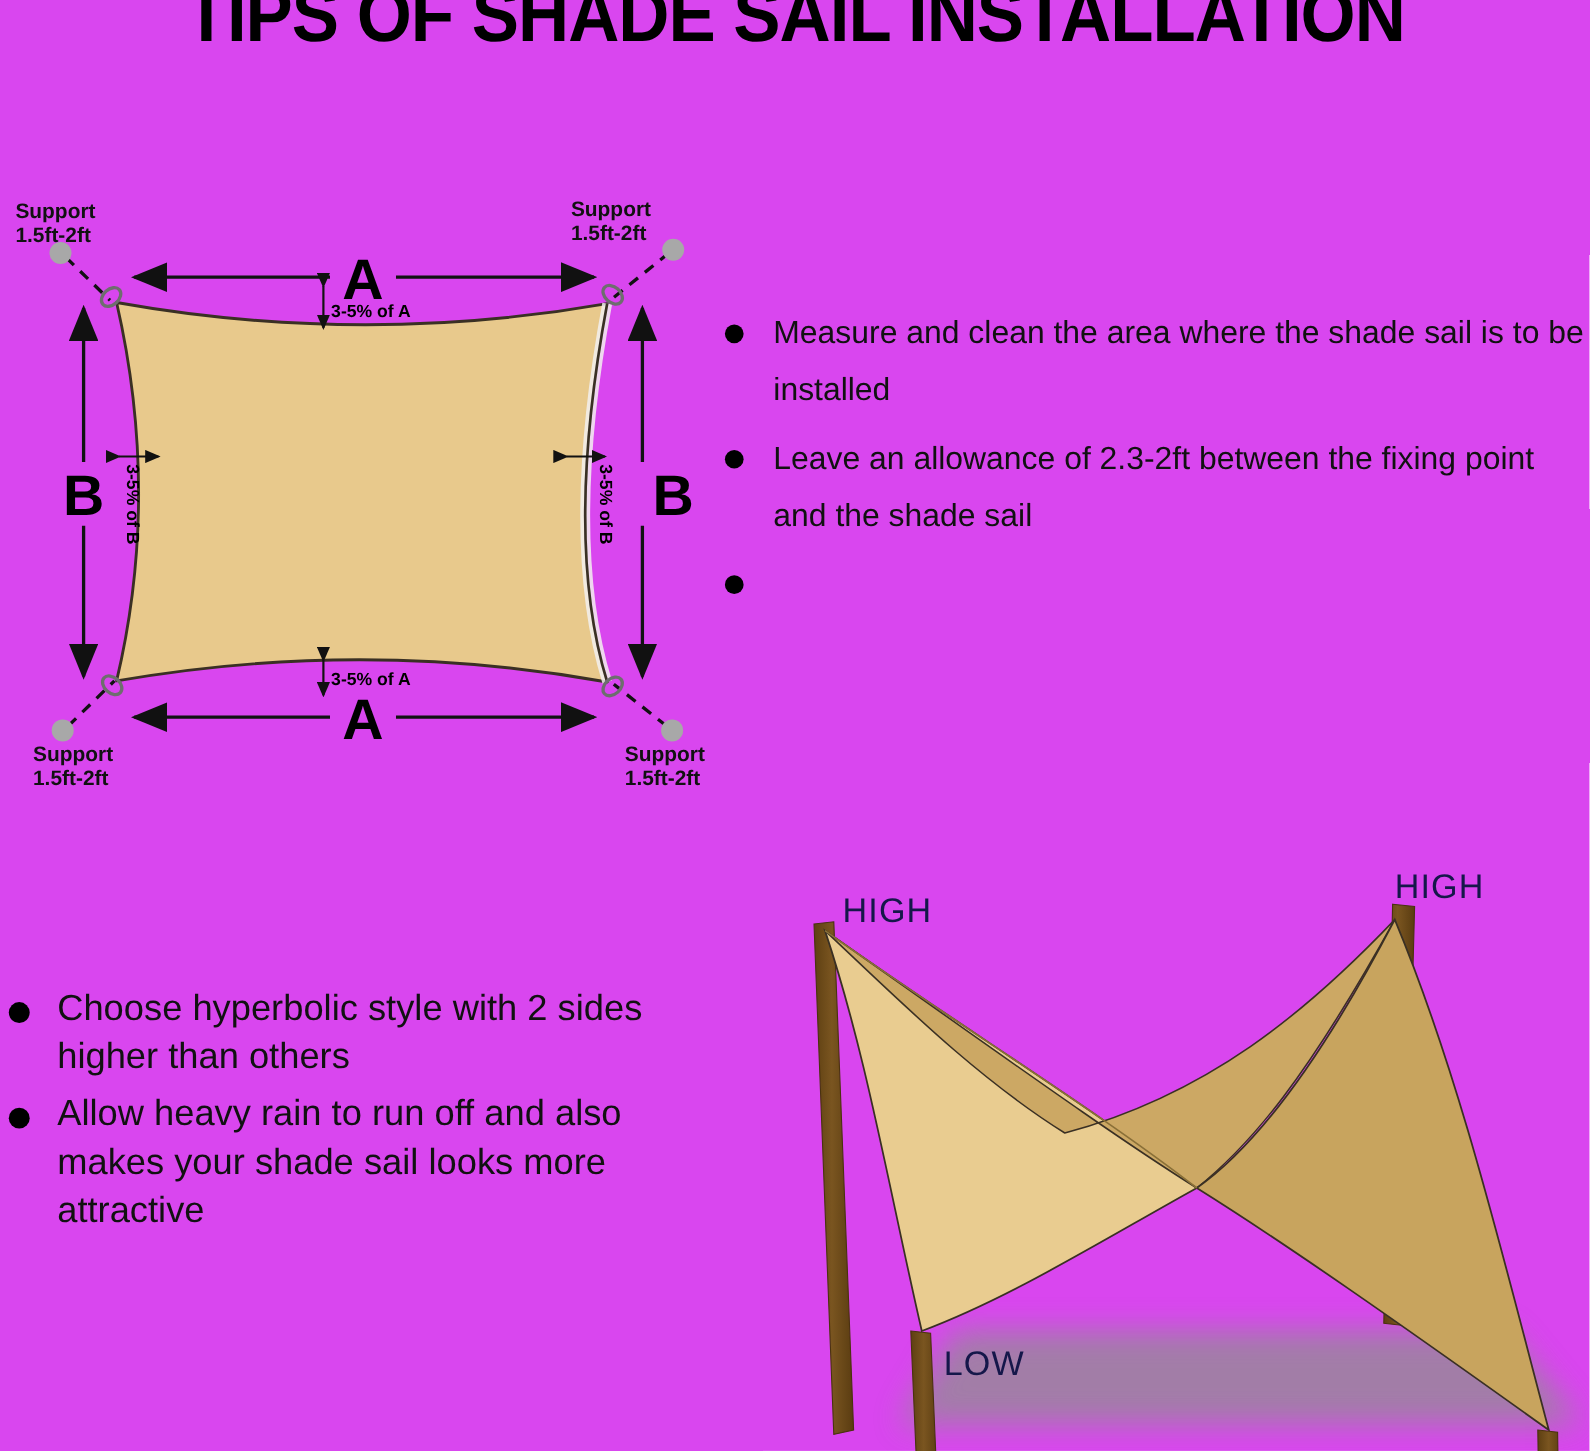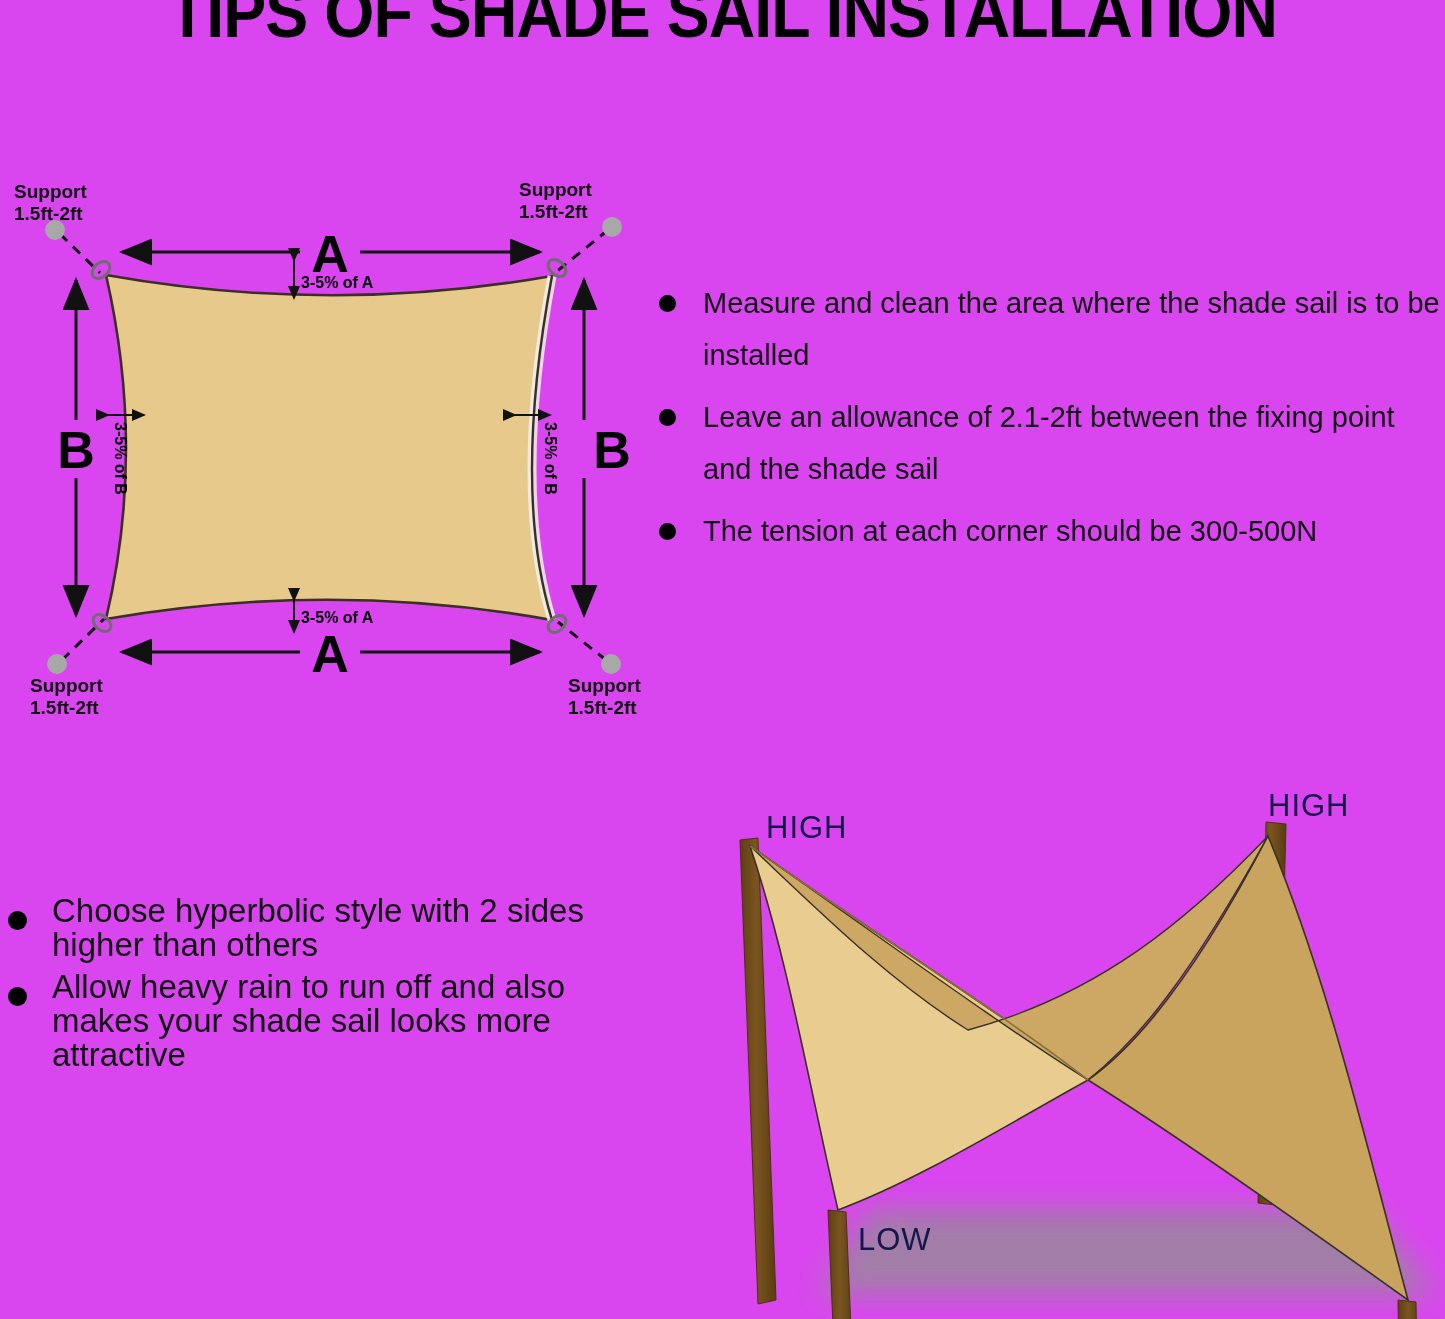--- a/index.html
+++ b/index.html
@@ -72,21 +72,21 @@
   }
 
   
   #tips-bottom {
     left: 2px;
     top: 894px;
     width: 630px;
   }
   #tips-bottom li {
     font-size: 33px;
-    line-height: 34px;
+    line-height: 44px;
     padding-left: 50px;
     margin-bottom: 8px;
   }
   #tips-bottom .bullet-dot {
     width: 19px; height: 19px;
     left: 6px; top: 17px;
   }
 
   
   #rect-diagram {
@@ -238,25 +238,24 @@
     </svg>
   </div>
 
   <ul class="bullet-list" id="tips-top">
     <li>
       <span class="bullet-dot"></span>
       <span>Measure and clean the area where the shade sail is to be installed</span>
     </li>
     <li>
       <span class="bullet-dot"></span>
-      <span>Leave an allowance of 2.1-2ft between the fixing point and the shade sail</span>
-    </li>
-    <li>
-      <span class="bullet-dot"></span>
-      <span>The tension at each corner should be 300-500N</span>
+      <span>Leave an allowance of 2.3-2ft between the fixing point and the shade sail</span>
+    </li>
+    <li>
+      <span class="bullet-dot"></span>
     </li>
   </ul>
 
   <ul class="bullet-list" id="tips-bottom">
     <li>
       <span class="bullet-dot"></span>
       <span>Choose hyperbolic style with 2 sides higher than others</span>
     </li>
     <li>
       <span class="bullet-dot"></span>

